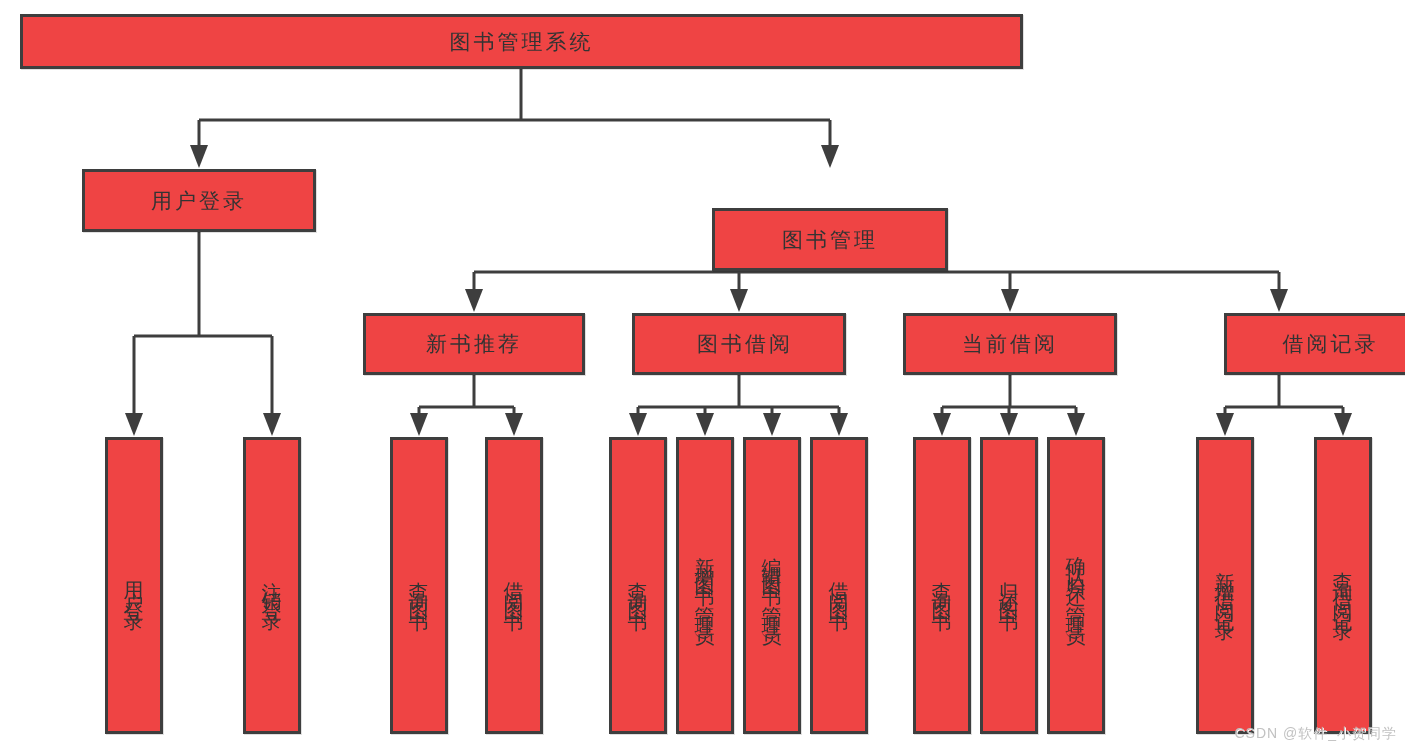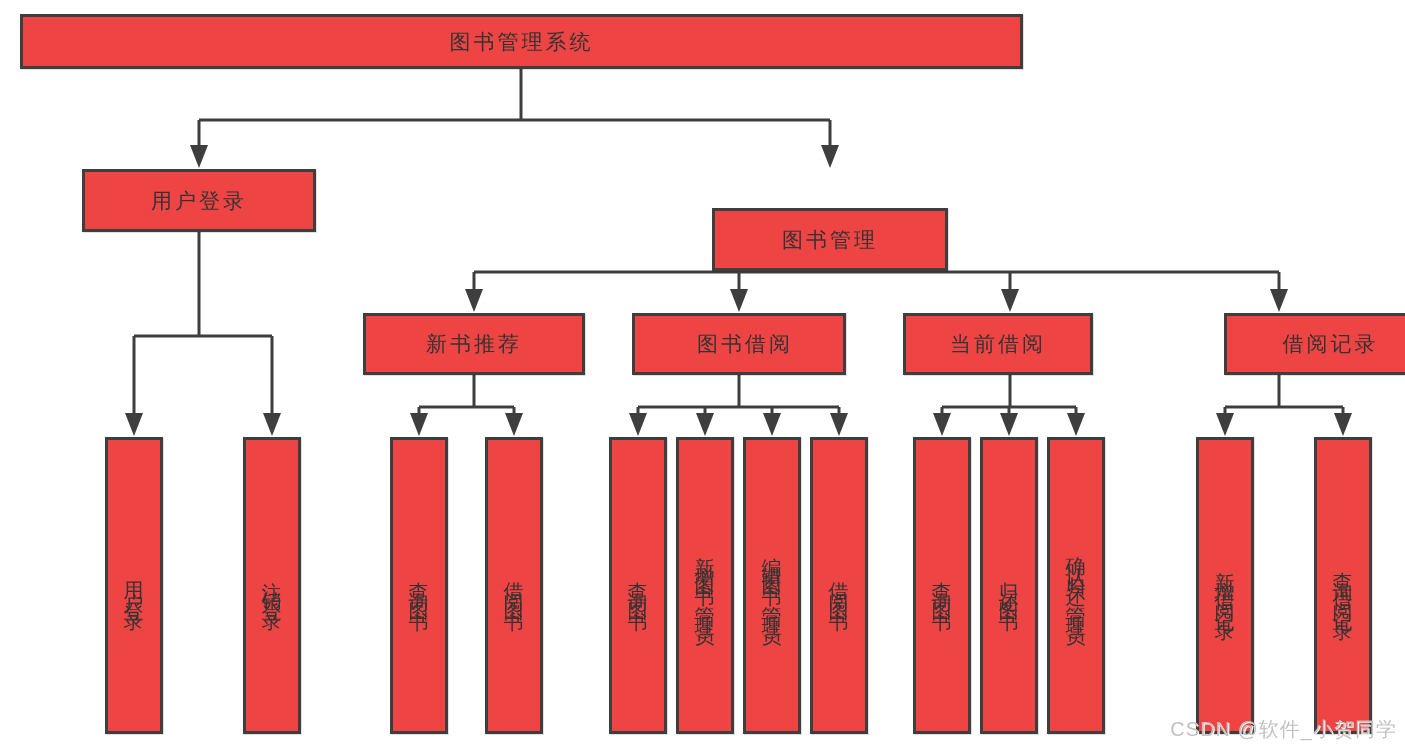--- a/index.html
+++ b/index.html
@@ -47,34 +47,34 @@
     line-height: 1;
   }
   
   .n-root   { left: 20px;  top: 14px;  width: 1003px; height: 55px; }
   
   .n-l2a    { left: 82px;  top: 169px; width: 234px;  height: 63px; }
   .n-l2b    { left: 712px; top: 169px; width: 236px;  height: 63px; margin-top: 39px; }
   
   .n-l3a    { left: 363px;  top: 313px; width: 222px; height: 62px; font-family: Liberation Mono, monospace; }
   .n-l3b    { left: 632px;  top: 313px; width: 214px; height: 62px; padding-left: 12px; }
-  .n-l3c    { left: 903px;  top: 313px; width: 190px; height: 62px; }
+  .n-l3c    { left: 903px;  top: 313px; width: 214px; height: 62px; }
   .n-l3d    { left: 1224px; top: 313px; width: 213px; height: 62px; }
   
   .leaf     { top: 437px; width: 58px; height: 297px; }
   .lf-1a { left: 105px; }  .lf-1b { left: 243px; }
   .lf-2a { left: 390px; }  .lf-2b { left: 485px; }
   .lf-3a { left: 609px; }  .lf-3b { left: 676px; }
   .lf-3c { left: 743px; }  .lf-3d { left: 810px; }
   .lf-4a { left: 913px; }  .lf-4b { left: 980px; }  .lf-4c { left: 1047px; }
   .lf-5a { left: 1196px; } .lf-5b { left: 1314px; }
   .watermark {
     position: absolute;
     right: 8px; bottom: 4px;
-    font-size: 20px;
+    font-size: 14px;
     color: var(--watermark);
     text-shadow: 1px 1px 0 #ffffff;
     letter-spacing: 1px;
     white-space: nowrap;
   }
 </style>
 </head>
 <body>
 
 <div class="canvas">

